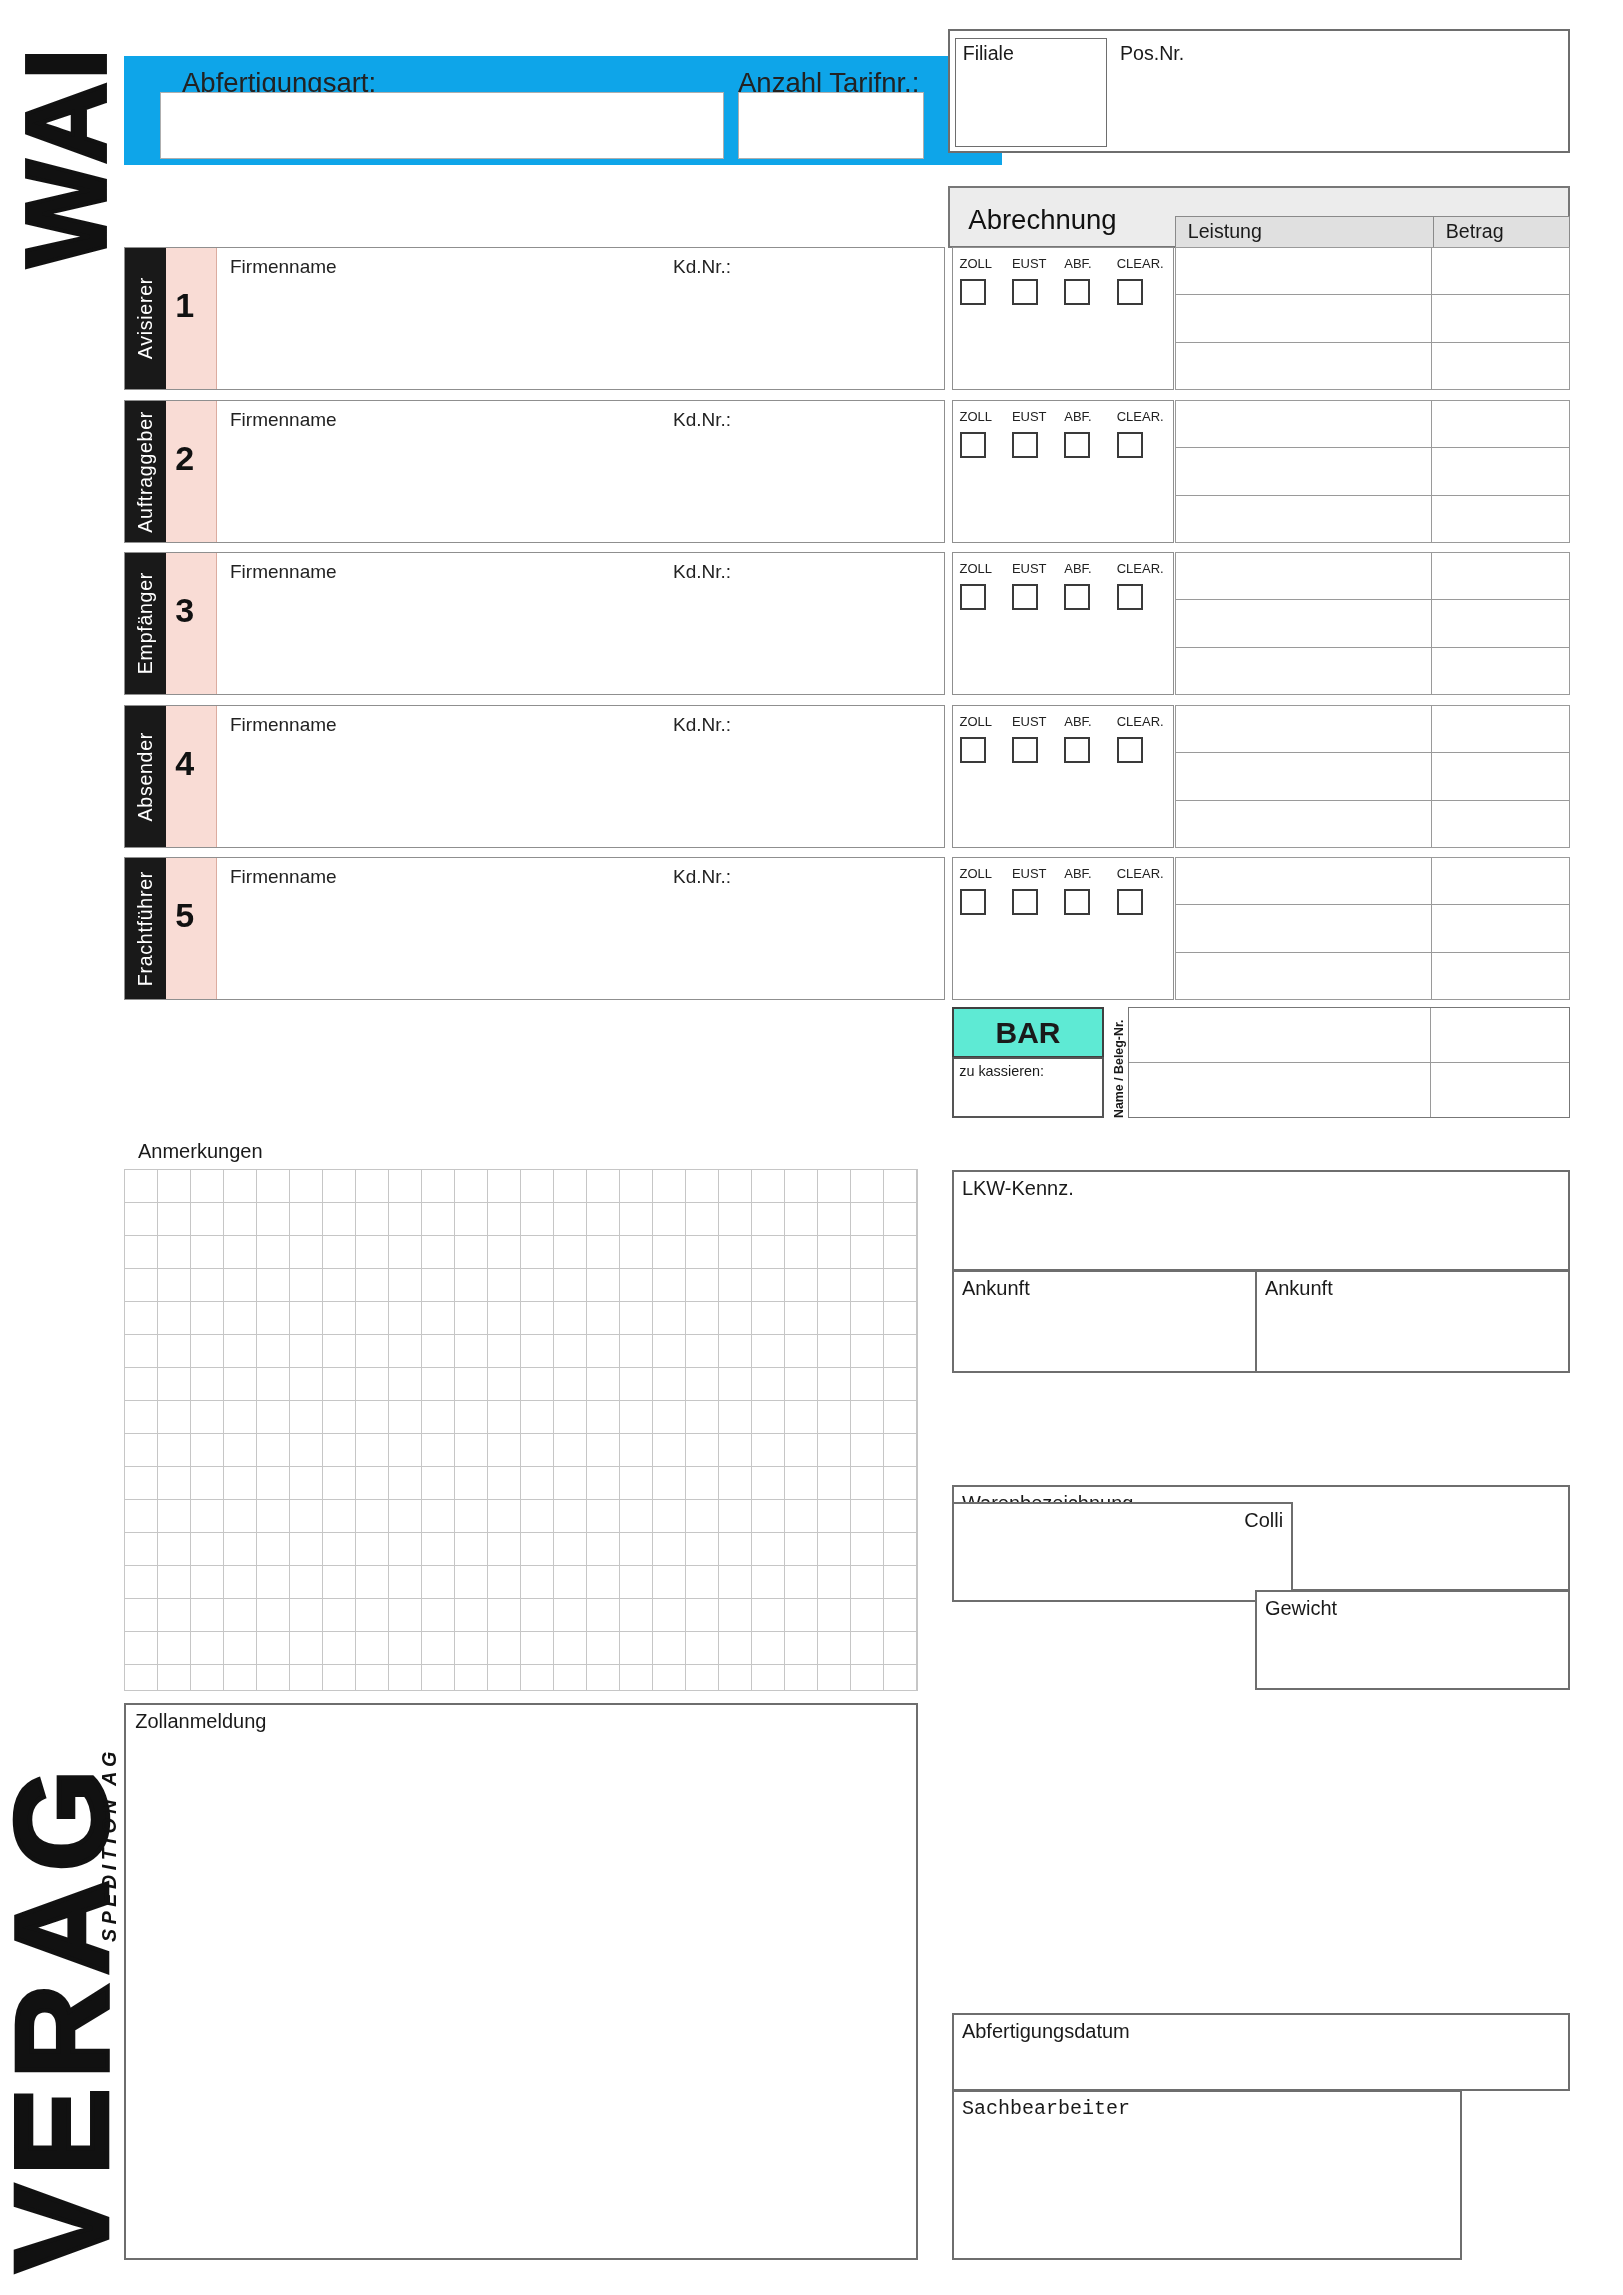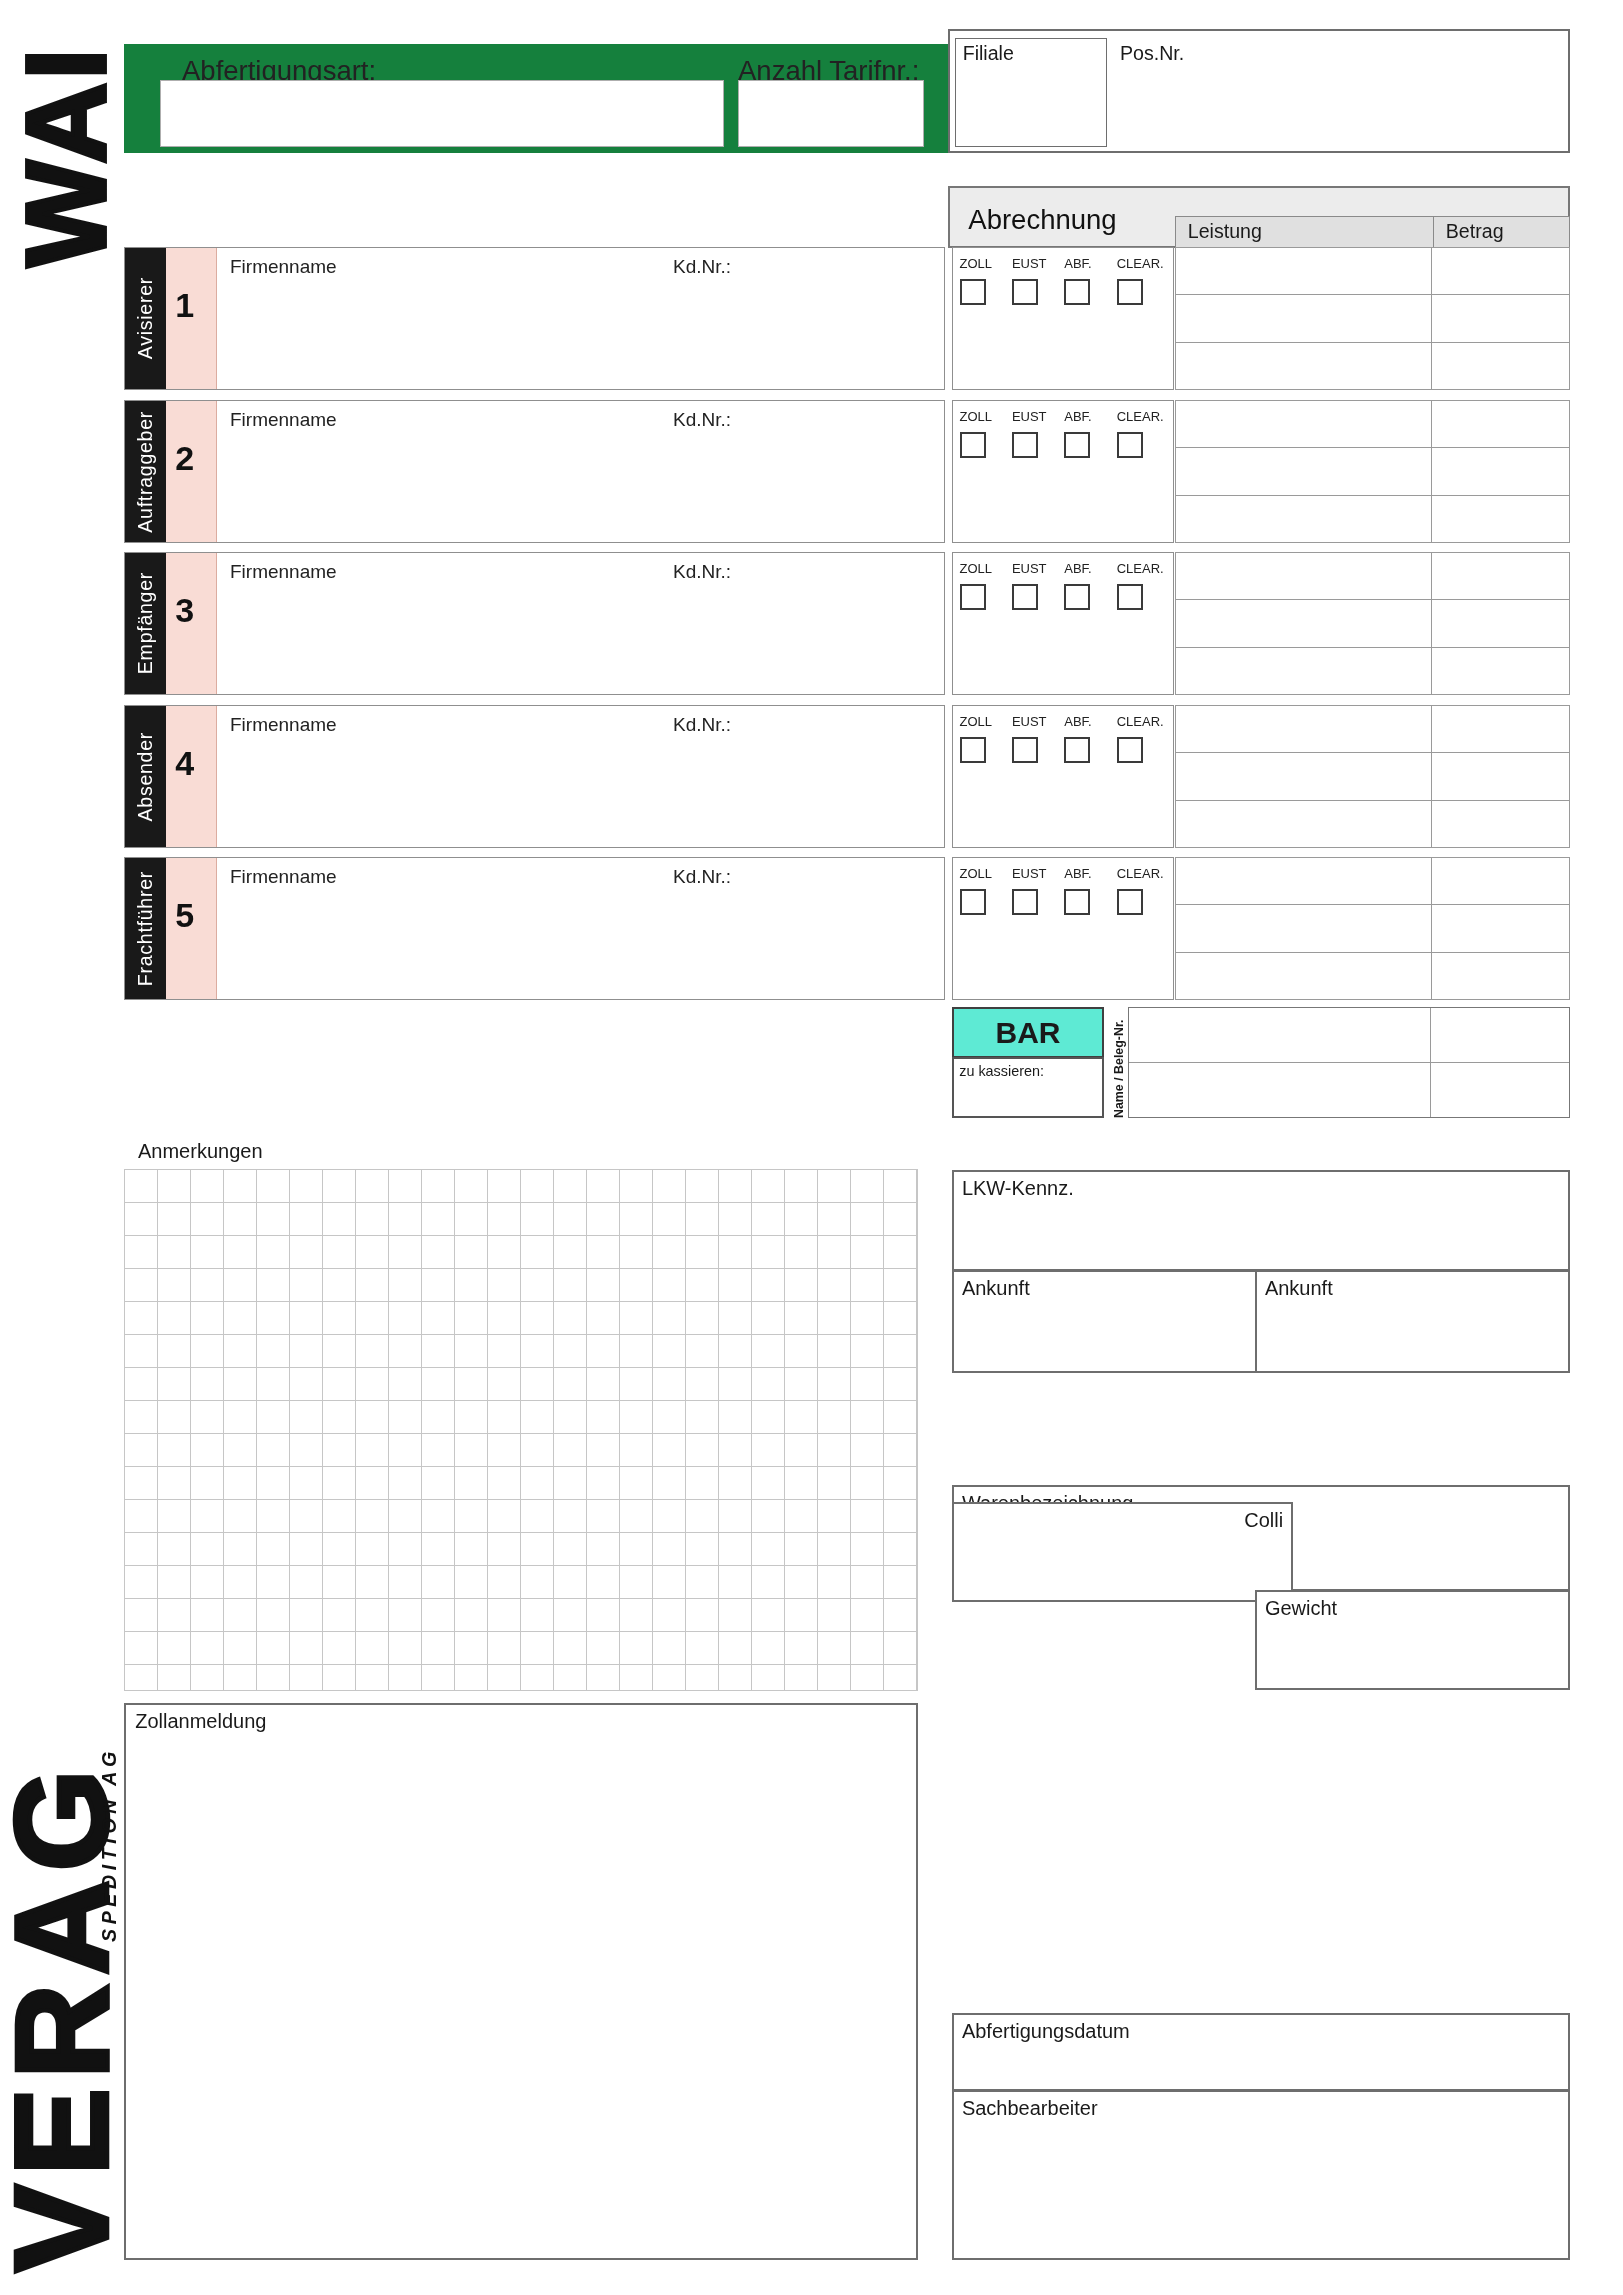--- a/index.html
+++ b/index.html
@@ -9,21 +9,21 @@
   
   .rot { position:absolute; transform-origin:0 0; transform:rotate(-90deg); white-space:nowrap; }
   .wai { left:18.3px; top:267px; font-size:113px; line-height:0.85; font-weight:900;
          -webkit-text-stroke:3.9px #111; color:#111; letter-spacing:2.6px; }
   .verag { left:13px; top:2272px; font-size:131px; line-height:0.75; font-weight:900;
          -webkit-text-stroke:4.6px #111; color:#111; letter-spacing:9.2px; }
   .spedition { left:98px; top:1942px; font-size:19.6px; font-weight:700; font-style:italic;
          letter-spacing:4.6px; color:#111; }
 
   
-  .topgray { position:absolute; left:124px; top:44px; width:878px; height:109px; background:#15803d; }
+  .topgray { position:absolute; left:124px; top:56px; width:878px; height:109px; background:#0ea5e9; }
   .abf-label { position:absolute; left:58px; top:10.5px; font-size:27.5px; color:#222; }
   .abf-input { position:absolute; left:36px; top:36px; width:564px; height:67px; background:#fff; border:1.3px solid #aeaeae; }
   .anz-label { position:absolute; left:614px; top:10.5px; font-size:27.5px; color:#222; }
   .anz-input { position:absolute; left:614px; top:36px; width:186px; height:67px; background:#fff; border:1.3px solid #aeaeae; }
 
   .filiale-box { position:absolute; left:948px; top:29px; width:622px; height:124px; border:2px solid #6e6e6e; background:#fff; }
   .filiale-inner { position:absolute; left:5.2px; top:6.5px; width:152px; height:109px; border:1.3px solid #6e6e6e; font-size:19.6px; padding:3.9px 6.5px; }
   .posnr-label { position:absolute; left:170px; top:10.5px; font-size:19.6px; }
 
   
@@ -74,21 +74,21 @@
 
   
   .fieldbox { position:absolute; border:2px solid #6e6e6e; background:#fff; font-size:20px; padding:5.2px 7.9px; }
   .lkw    { left:952px; top:1170px; width:618px; height:101px; }
   .ankunft{ left:952px; top:1270px; width:305px; height:103px; }
   .abfahrt{ left:1255px; top:1270px; width:315px; height:103px; }
   .waren  { left:952px; top:1485px; width:618px; height:106px; }
   .colli  { left:952px; top:1502px; width:341px; height:100px;text-align:right; }
   .gewicht{ left:1255px; top:1590px; width:315px; height:100px; }
   .abfdatum { left:952px; top:2013px; width:618px; height:78px; }
-  .sachb  { left:952px; top:2090px; width:618px; height:170px; }
+  .sachb  { left:952px; top:2090px; width:510px; height:170px;font-family:Liberation Mono, monospace; }
 
   .zoll-box { position:absolute; left:124px; top:1703px; width:794px; height:557px; border:2px solid #6e6e6e; background:#fff; font-size:20px; padding:5.2px 9.2px; }
 </style>
 </head>
 <body>
 
 <div class="page">
 
   <div class="rot wai">WAI</div>
   <div class="rot verag">VERAG</div>

